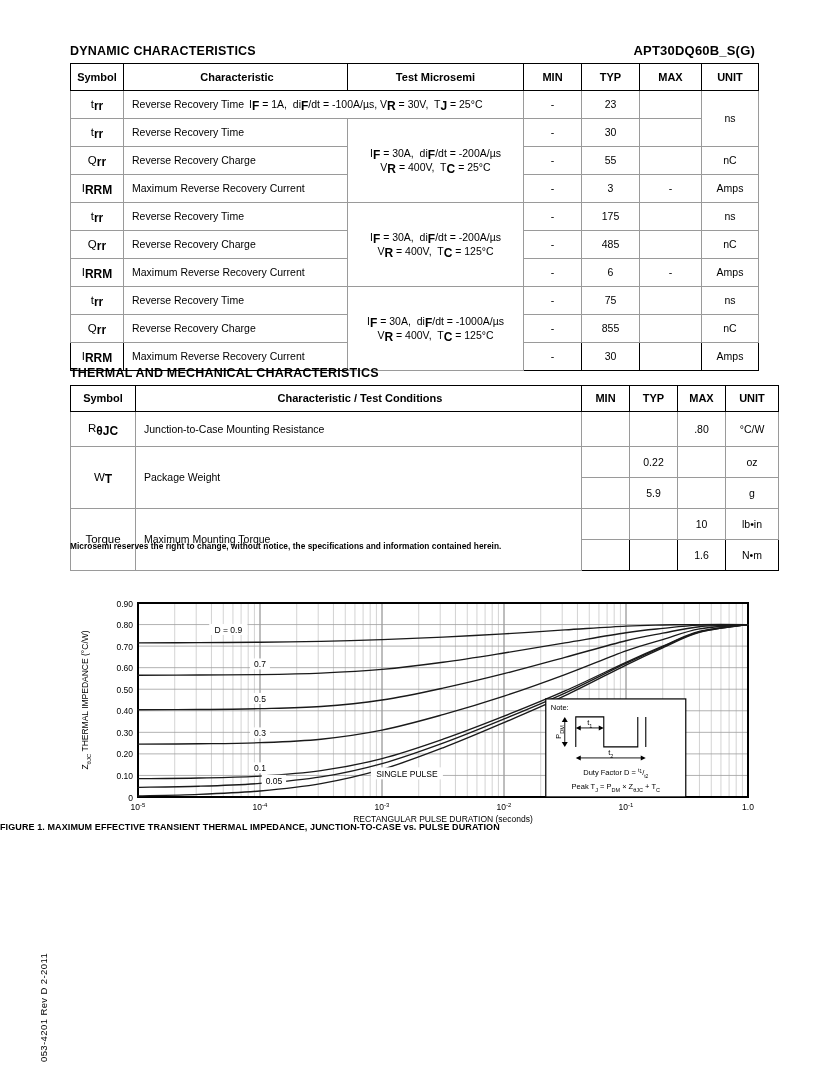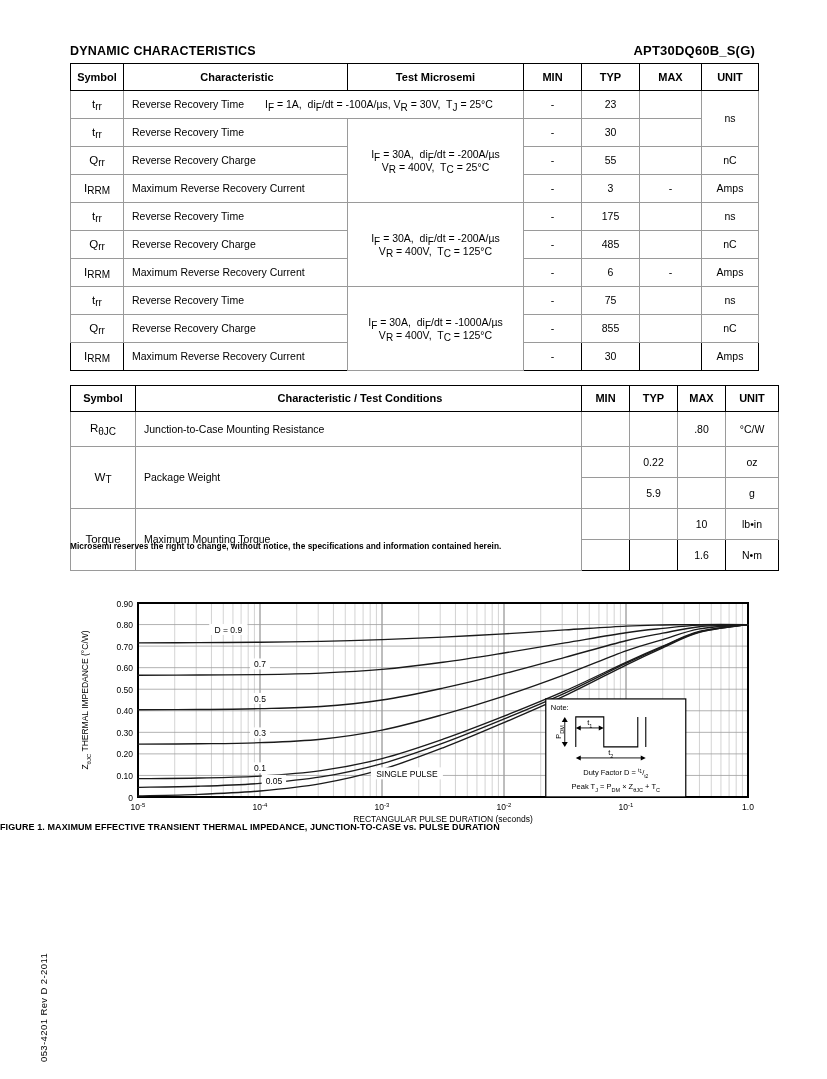--- a/index.html
+++ b/index.html
@@ -28,21 +28,21 @@
     border:1px solid #9a9a9a;
     padding:0 5px;
     vertical-align:middle;
     font-weight:normal;
     line-height:1.15;
   }
   table.dt .outer{border-color:#000;}
   table.dt th{font-weight:bold;font-size:11px;text-align:center;}
   .c{text-align:center;}
   .l{text-align:left;}
-  sub{font-size:10px;vertical-align:baseline;position:relative;top:2.5px;}
+  sub{font-size:12px;vertical-align:baseline;position:relative;top:2.5px;font-weight:bold;}
   .symcell{font-size:11.5px;}
   .tc{font-size:10.5px;line-height:1.5;}
   .nowrapv{white-space:nowrap;}
 
   .disclaimer{
     position:absolute;font-size:8.3px;font-weight:bold;letter-spacing:.05px;
   }
 
   
   .chartwrap{position:absolute;left:60px;top:585px;width:700px;height:260px;}
@@ -89,21 +89,21 @@
       </tr>
     </thead>
     <tbody>
 
       <tr>
         <td class="c symcell" style="height:27px">
           <span>t</span><sub>rr</sub>
         </td>
         <td class="l" colspan="2" style="padding-left:8px">
           <span>Reverse Recovery Time</span>
-          <span class="nowrapv" style="margin-left:18px">
+          <span class="nowrapv" style="margin-left:2px">
             I<sub>F</sub> = 1A,&nbsp; di<sub>F</sub>/dt = -100A/µs, V<sub>R</sub> = 30V,&nbsp; T<sub>J</sub> = 25°C
           </span>
         </td>
         <td class="c">-</td>
         <td class="c">23</td>
         <td class="c"></td>
         <td class="c" rowspan="2">ns</td>
       </tr>
 
       <tr>
@@ -205,20 +205,21 @@
         </td>
         <td class="l outer" style="padding-left:8px">Maximum Reverse Recovery Current</td>
         <td class="c outer">-</td>
         <td class="c outer">30</td>
         <td class="c outer"></td>
         <td class="c outer">Amps</td>
       </tr>
     </tbody>
   </table>
 
+  <div class="sec-head" style="left:70px;top:366px;">THERMAL AND MECHANICAL CHARACTERISTICS</div>
 
   <table class="dt" style="left:70px;top:385px;width:688px;">
     <colgroup>
       <col style="width:65px">
         <col style="width:446px">
       <col style="width:48px">
         <col style="width:48px">
         <col style="width:48px">
         <col style="width:53px">
     </colgroup>

